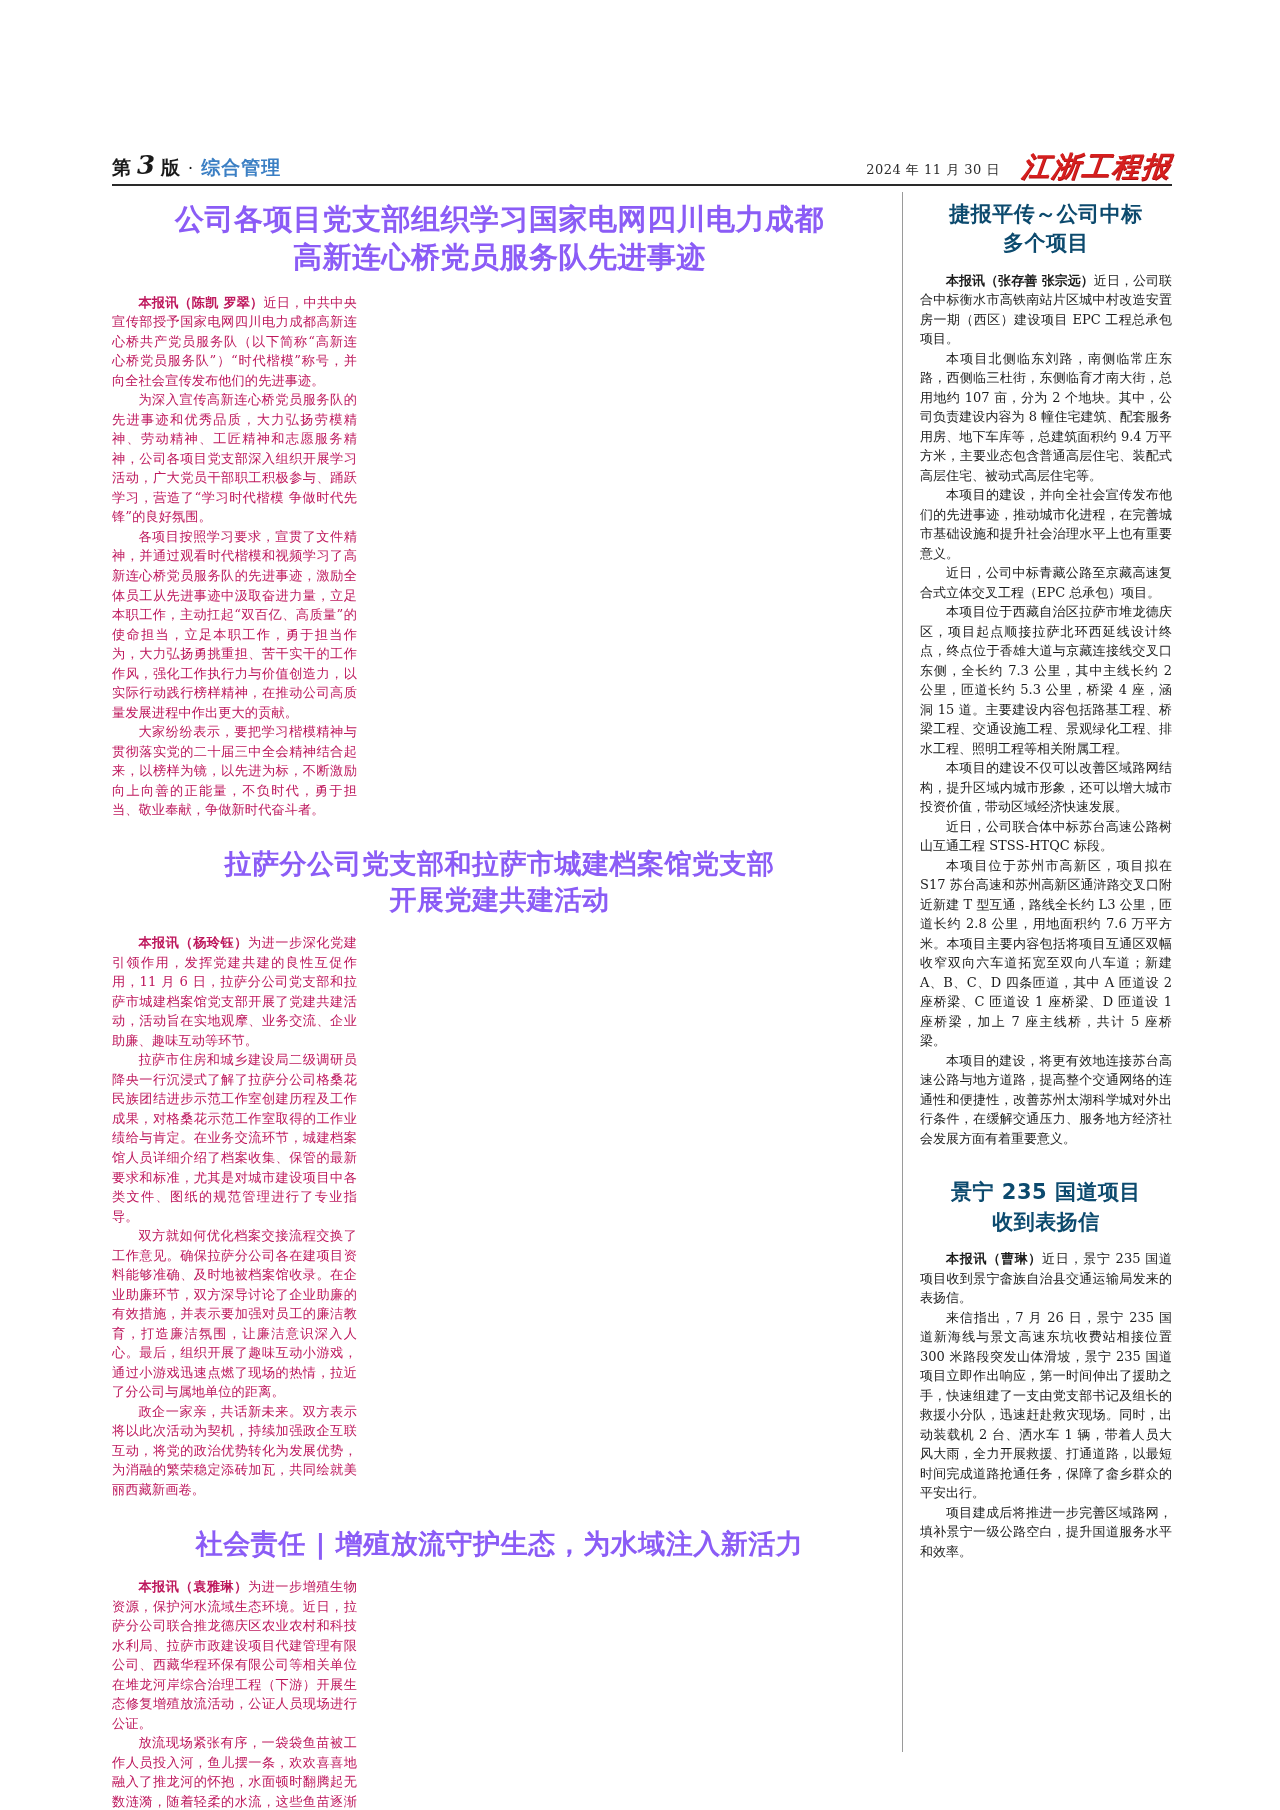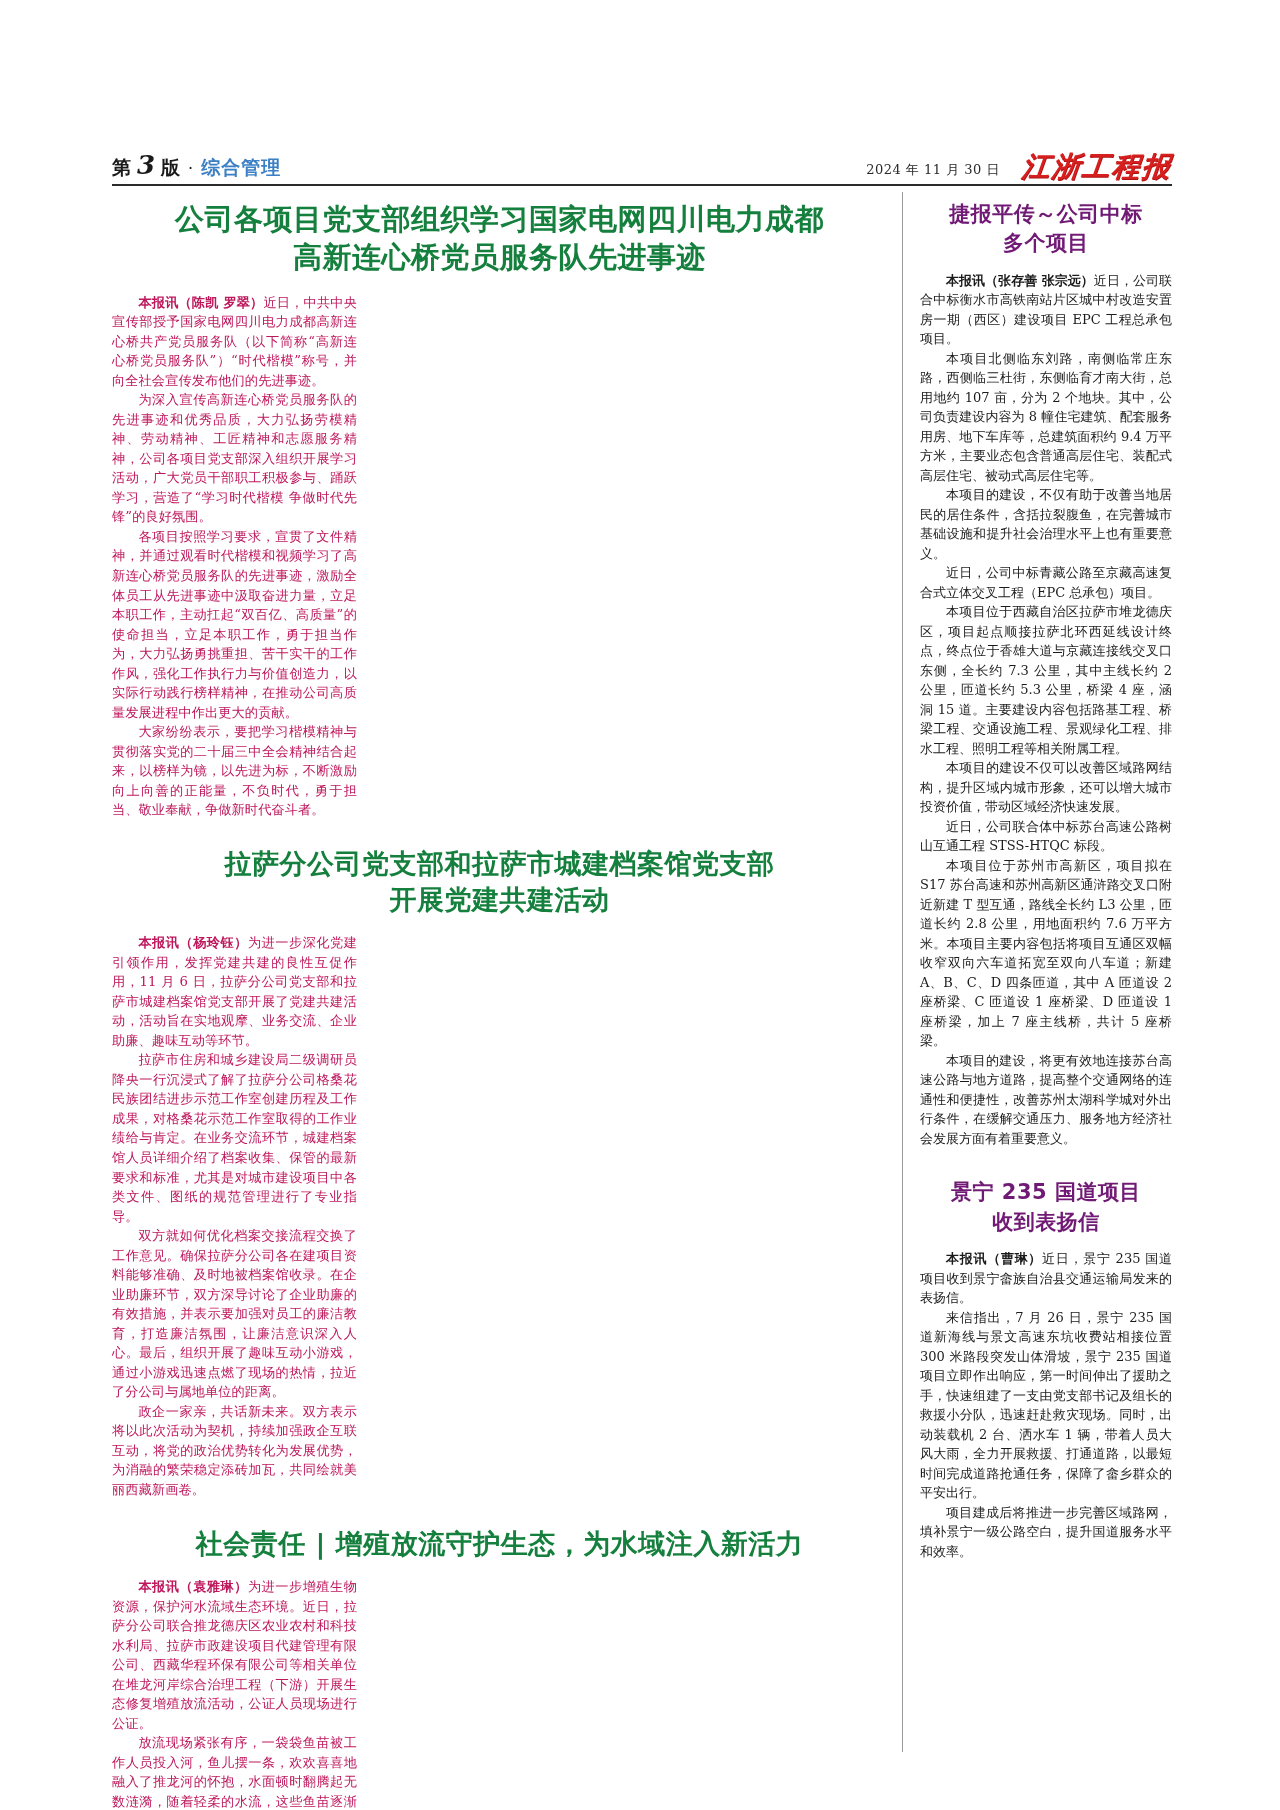--- a/index.html
+++ b/index.html
@@ -123,34 +123,34 @@
     width: 0;
     height: 1560px;
     border-left: 1px solid #9a9a9a;
   }
 
   
   .hl {
     text-align: center;
     font-family: "DejaVu Sans", "Liberation Sans", sans-serif;
     font-weight: 700;
-    color: #15803d;
+    color: #8b5cf6;
     line-height: 1.32;
     letter-spacing: 0.5px;
   }
   .hl-xl { font-size: 29px; }
   .hl-lg { font-size: 27px; }
   .hl-line { display: block; }
 
   .side-hl {
     text-align: center;
     font-family: "DejaVu Sans", "Liberation Sans", sans-serif;
     font-weight: 700;
     font-size: 21px;
-    color: #701a75;
+    color: #0c4a6e;
     line-height: 1.4;
     letter-spacing: 0.5px;
   }
 
   
   .cols3 {
     column-count: 3;
     column-gap: 20px;
     column-fill: auto;
   }
@@ -254,21 +254,21 @@
 
       <div class="sp8"></div>
       <div class="side-hl">
         <span class="hl-line">捷报平传～公司中标</span>
         <span class="hl-line">多个项目</span>
       </div>
       <div class="sp12"></div>
       <div class="side-body">
         <p><span class="lead">本报讯（张存善  张宗远）</span><span>近日，公司联合中标衡水市高铁南站片区城中村改造安置房一期（西区）建设项目 EPC 工程总承包项目。</span></p>
         <p>本项目北侧临东刘路，南侧临常庄东路，西侧临三杜街，东侧临育才南大街，总用地约 107 亩，分为 2 个地块。其中，公司负责建设内容为 8 幢住宅建筑、配套服务用房、地下车库等，总建筑面积约 9.4 万平方米，主要业态包含普通高层住宅、装配式高层住宅、被动式高层住宅等。</p>
-        <p>本项目的建设，不仅有助于改善当地居民的居住条件，含括拉裂腹鱼，在完善城市基础设施和提升社会治理水平上也有重要意义。</p>
+        <p>本项目的建设，并向全社会宣传发布他们的先进事迹，推动城市化进程，在完善城市基础设施和提升社会治理水平上也有重要意义。</p>
         <p>近日，公司中标青藏公路至京藏高速复合式立体交叉工程（EPC 总承包）项目。</p>
         <p>本项目位于西藏自治区拉萨市堆龙德庆区，项目起点顺接拉萨北环西延线设计终点，终点位于香雄大道与京藏连接线交叉口东侧，全长约 7.3 公里，其中主线长约 2 公里，匝道长约 5.3 公里，桥梁 4 座，涵洞 15 道。主要建设内容包括路基工程、桥梁工程、交通设施工程、景观绿化工程、排水工程、照明工程等相关附属工程。</p>
         <p>本项目的建设不仅可以改善区域路网结构，提升区域内城市形象，还可以增大城市投资价值，带动区域经济快速发展。</p>
         <p>近日，公司联合体中标苏台高速公路树山互通工程 STSS-HTQC 标段。</p>
         <p>本项目位于苏州市高新区，项目拟在 S17 苏台高速和苏州高新区通浒路交叉口附近新建 T 型互通，路线全长约 L3 公里，匝道长约 2.8 公里，用地面积约 7.6 万平方米。本项目主要内容包括将项目互通区双幅收窄双向六车道拓宽至双向八车道；新建 A、B、C、D 四条匝道，其中 A 匝道设 2 座桥梁、C 匝道设 1 座桥梁、D 匝道设 1 座桥梁，加上 7 座主线桥，共计 5 座桥梁。</p>
         <p>本项目的建设，将更有效地连接苏台高速公路与地方道路，提高整个交通网络的连通性和便捷性，改善苏州太湖科学城对外出行条件，在缓解交通压力、服务地方经济社会发展方面有着重要意义。</p>
       </div>
 
       <div class="sp30"></div>
       <div class="side-hl">

